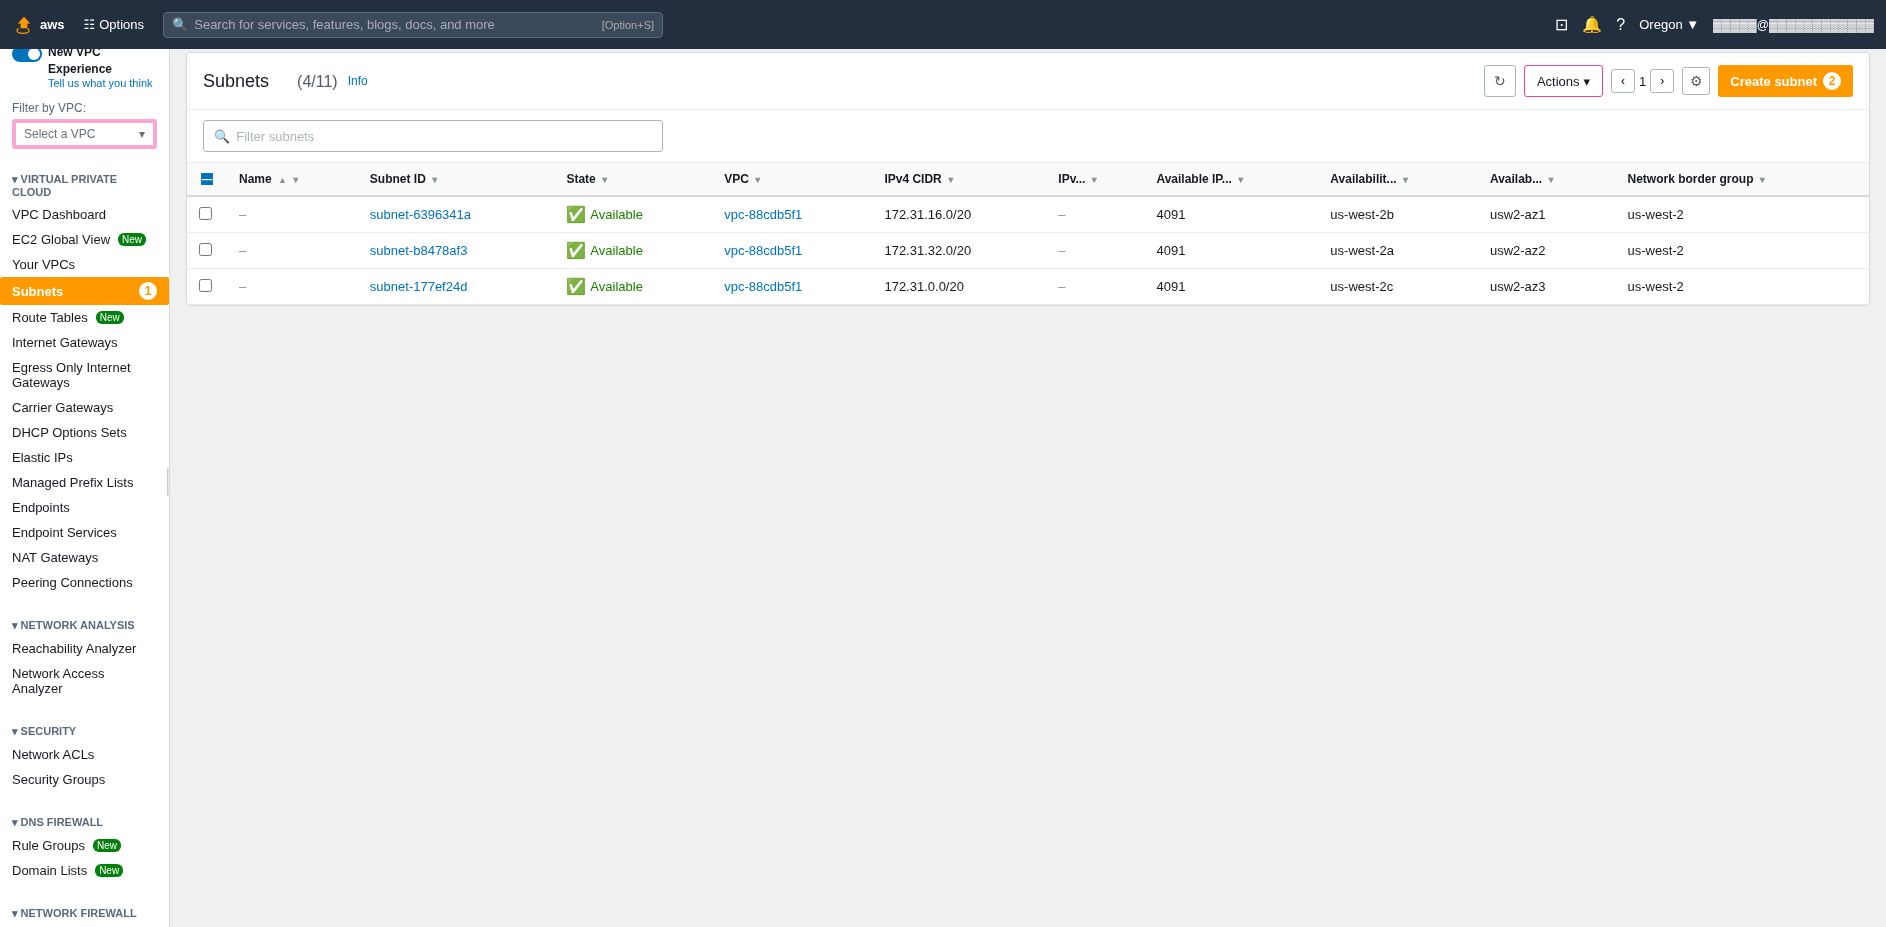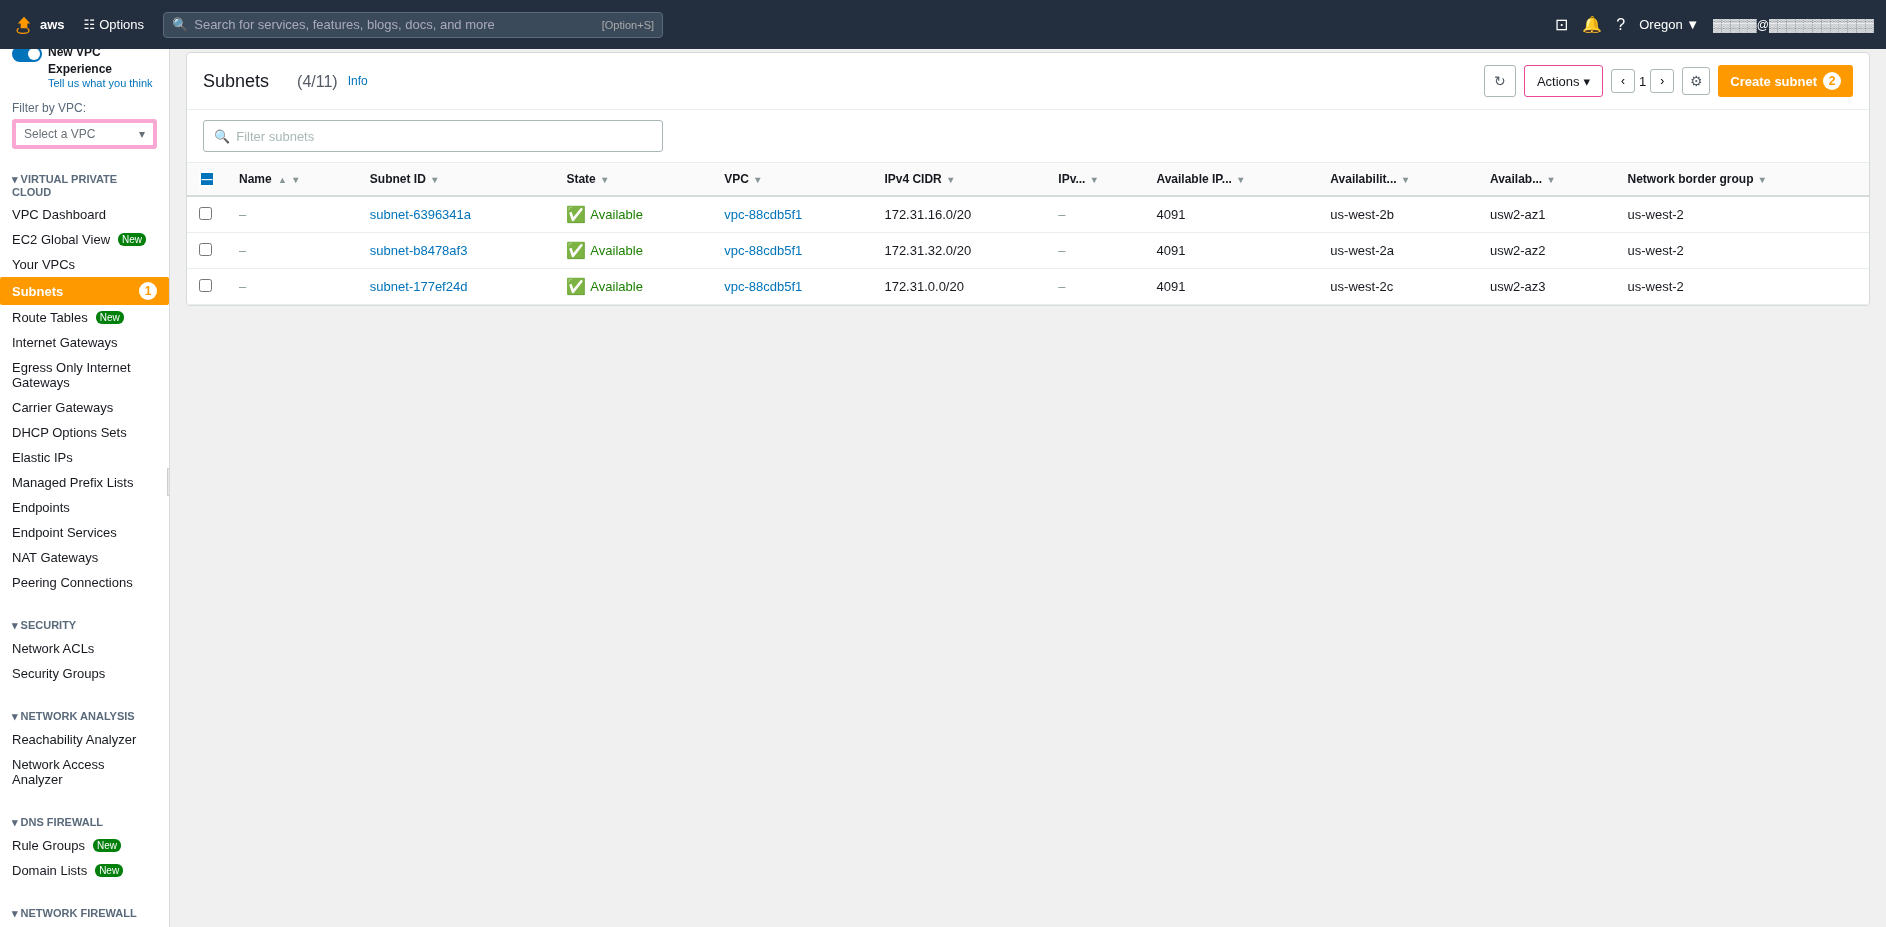--- a/index.html
+++ b/index.html
@@ -258,39 +258,39 @@
       <div class="sidebar-item">
         <span>NAT Gateways</span>
       </div>
       <div class="sidebar-item">
         <span>Peering Connections</span>
       </div>
     </div>
 
     <div class="sidebar-section">
       <div class="sidebar-section-header">
-        <span>▾ SECURITY</span>
-      </div>
-      <div class="sidebar-item">
-        <span>Network ACLs</span>
-      </div>
-      <div class="sidebar-item">
-        <span>Security Groups</span>
+        <span>▾ NETWORK ANALYSIS</span>
+      </div>
+      <div class="sidebar-item">
+        <span>Reachability Analyzer</span>
+      </div>
+      <div class="sidebar-item">
+        <span>Network Access Analyzer</span>
       </div>
     </div>
 
     <div class="sidebar-section">
       <div class="sidebar-section-header">
-        <span>▾ NETWORK ANALYSIS</span>
-      </div>
-      <div class="sidebar-item">
-        <span>Reachability Analyzer</span>
-      </div>
-      <div class="sidebar-item">
-        <span>Network Access Analyzer</span>
+        <span>▾ SECURITY</span>
+      </div>
+      <div class="sidebar-item">
+        <span>Network ACLs</span>
+      </div>
+      <div class="sidebar-item">
+        <span>Security Groups</span>
       </div>
     </div>
 
     <div class="sidebar-section">
       <div class="sidebar-section-header">
         <span>▾ DNS FIREWALL</span>
       </div>
       <div class="sidebar-item">
         <span>Rule Groups</span>
         <span class="badge-new">New</span>

